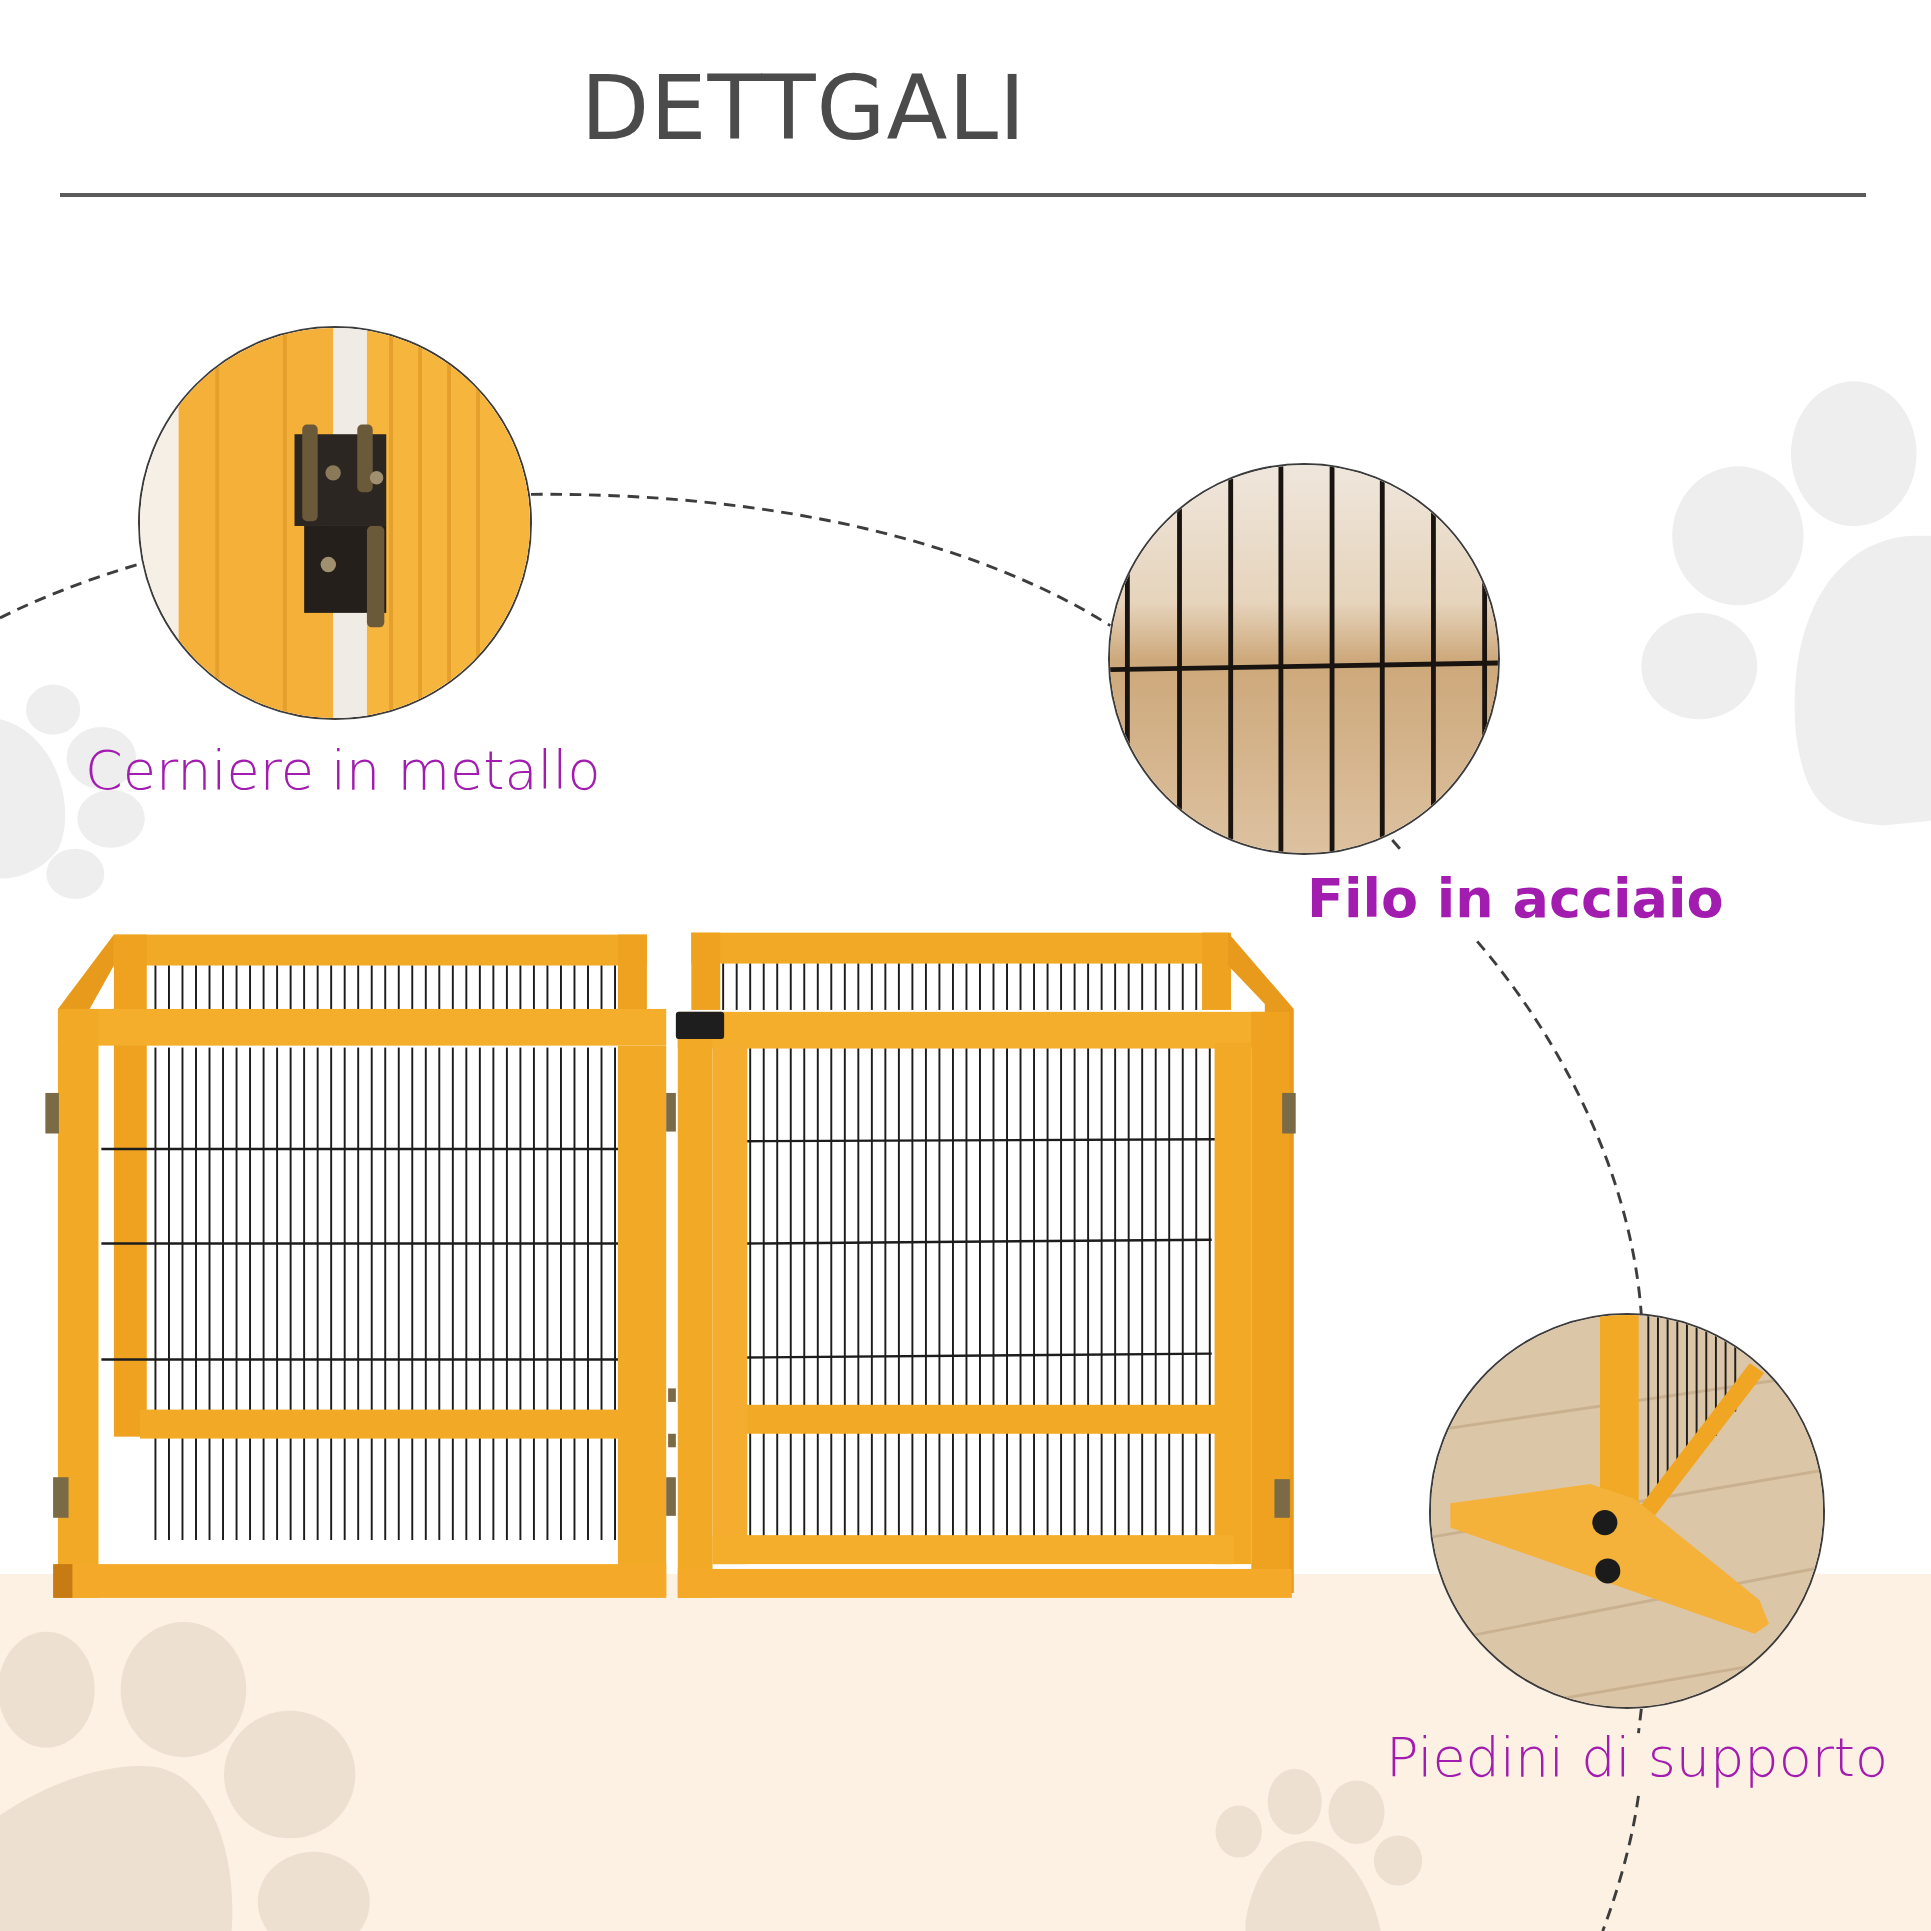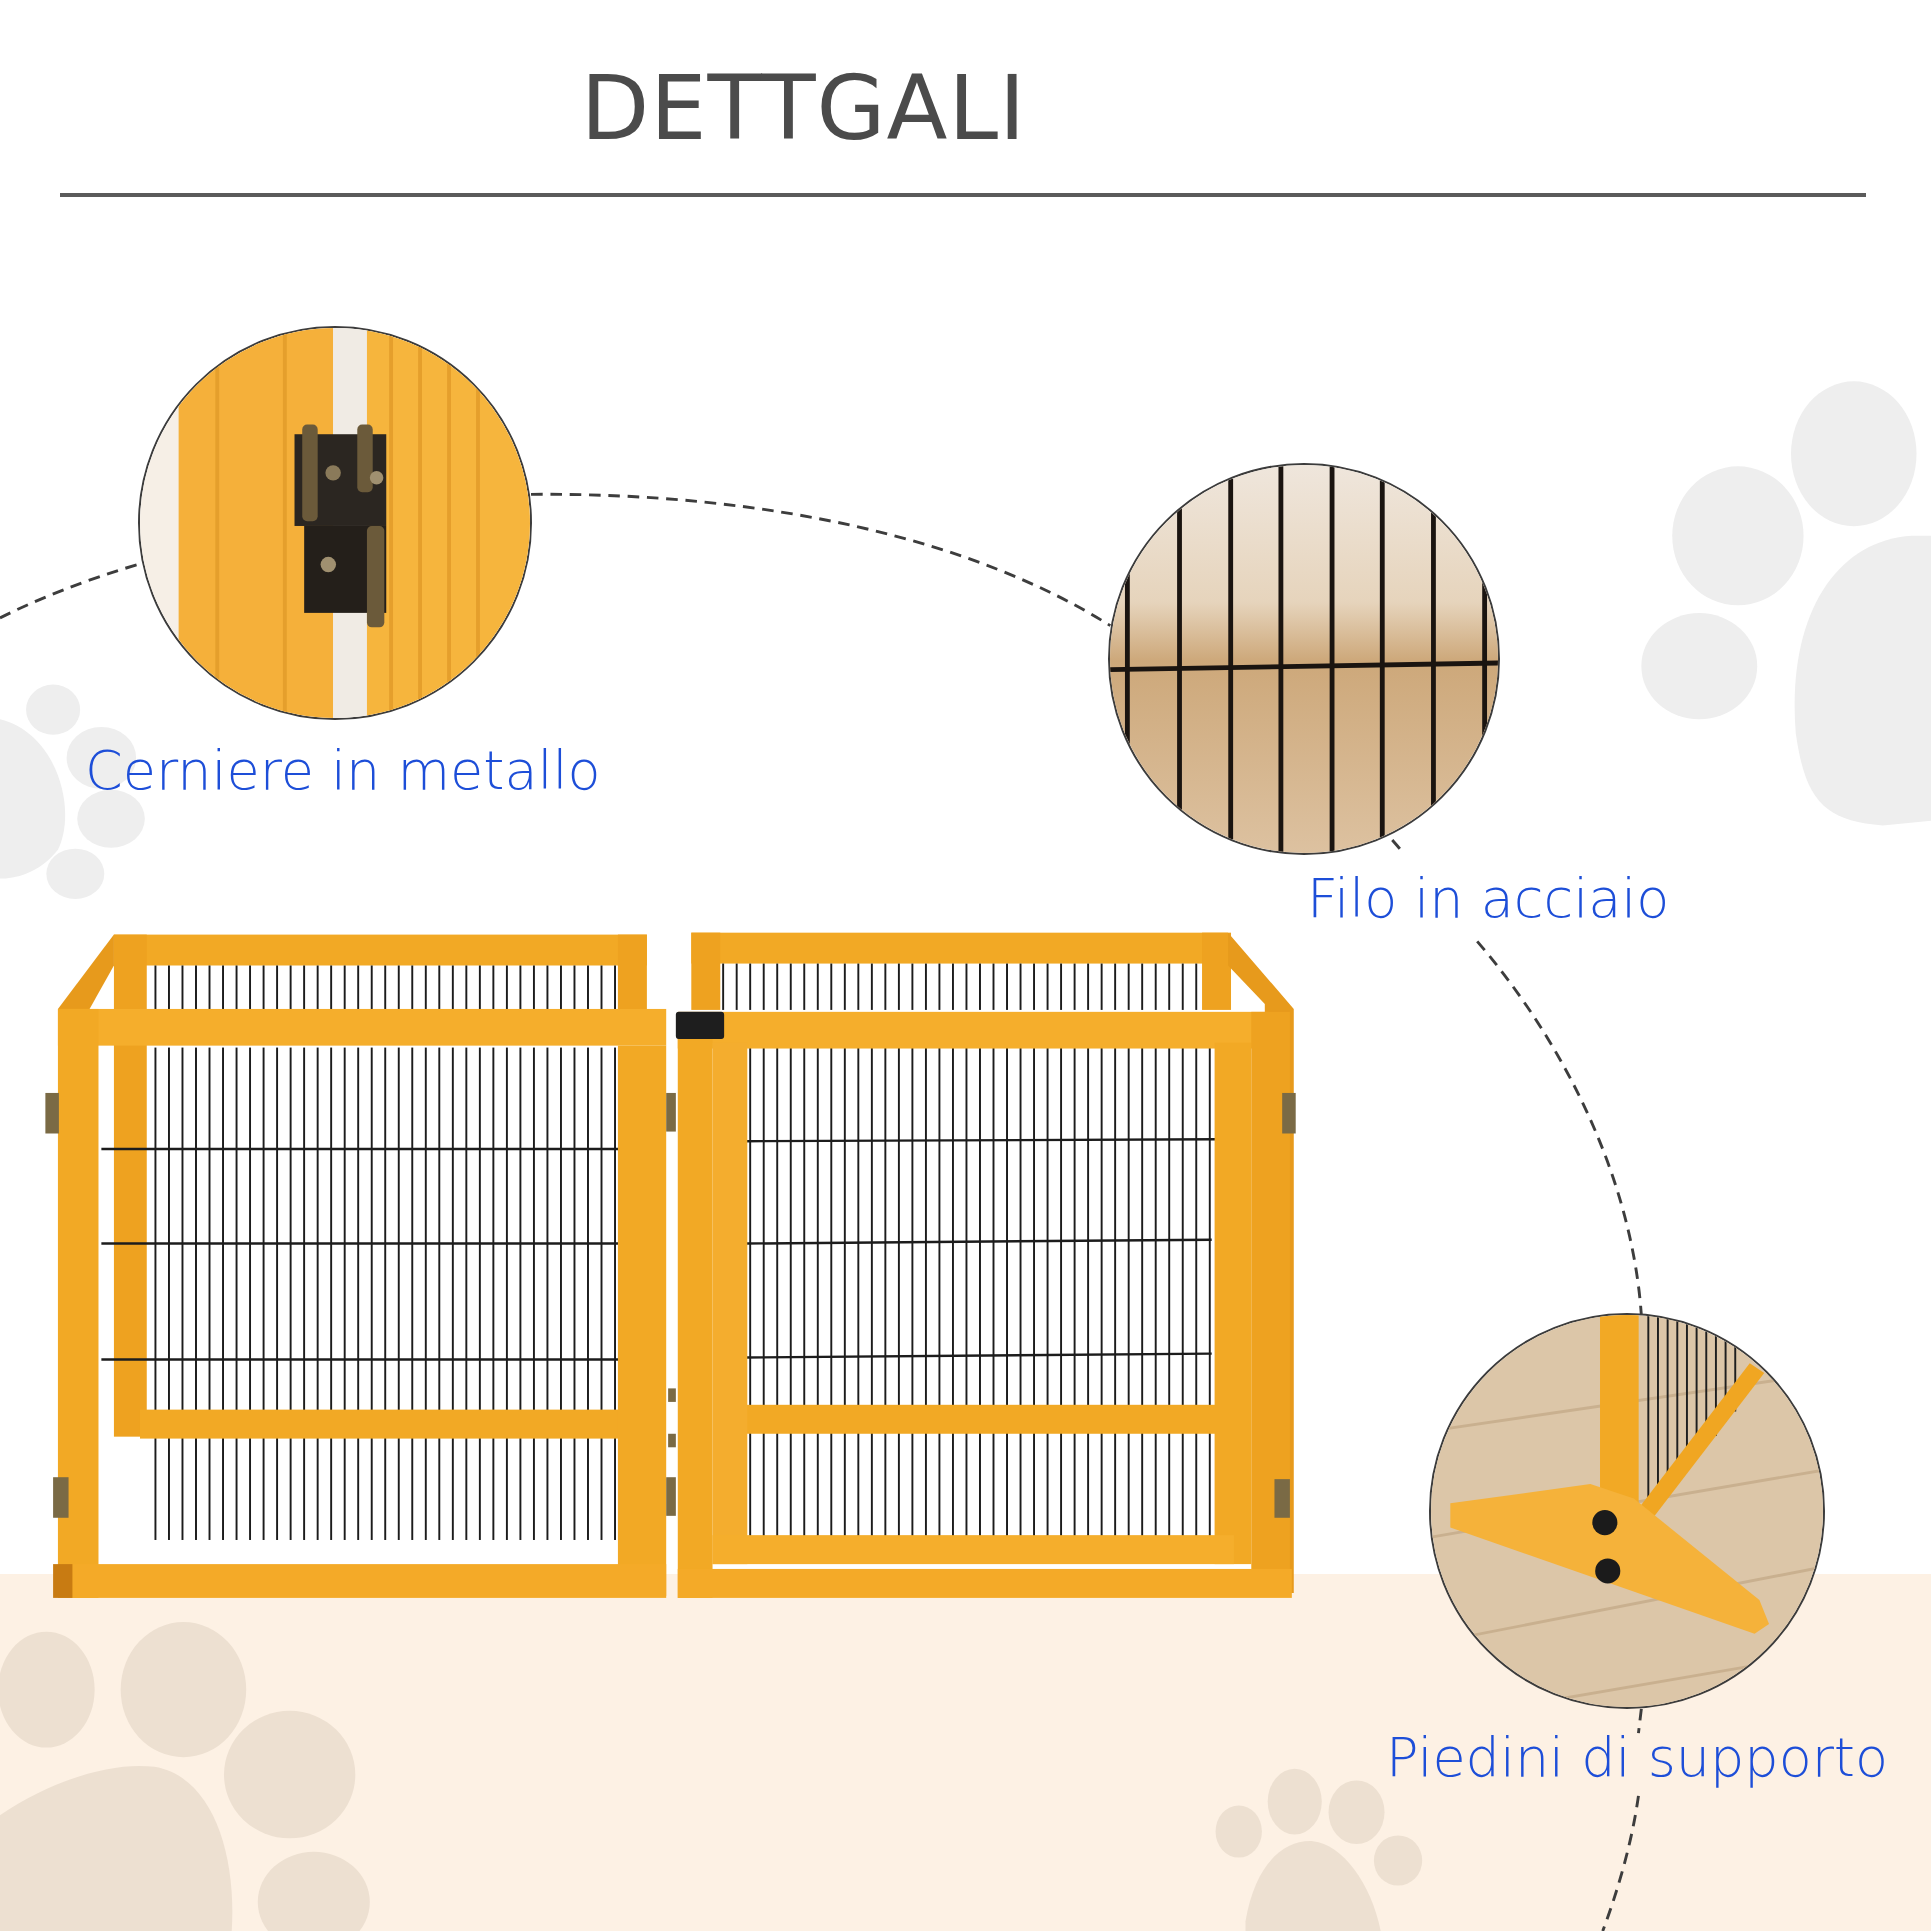--- a/index.html
+++ b/index.html
@@ -1,20 +1,20 @@
 <!DOCTYPE html>
 <html><head>
   <meta charset="utf-8">
   <style>
     html, body { margin:0; padding:0; }
     body { width:1931px; height:1931px; position:relative; overflow:hidden; background:#ffffff; font-family:"DejaVu Sans", "Liberation Sans", sans-serif; }
     .floor { position:absolute; left:0; top:1574px; width:1931px; height:357px; background:#fdf1e4; }
     .title { position:absolute; left:0; width:1607px; top:56px; text-align:center; font-size:89px; color:#4b4b4b; letter-spacing:1px; font-weight:400; }
     .rule { position:absolute; left:60px; top:193px; width:1806px; height:3.9px; background:#5b5b5b; }
-    .label { position:absolute; font-size:54px; color:#1d4ed8; white-space:nowrap; font-weight:300; }
+    .label { position:absolute; font-size:54px; color:#a21caf; white-space:nowrap; font-weight:300; }
     svg.layer { position:absolute; left:0; top:0; }
     .circle { position:absolute; border-radius:50%; border:2.9px solid #3c3c3c; overflow:hidden; box-sizing:border-box; }
   </style>
 </head>
 <body>
 
 <div class="floor"></div>
 
 <svg class="layer" width="1931" height="1931" viewBox="0 0 2000 2000">
   <g fill="#eeeeee">
@@ -201,15 +201,15 @@
     <rect x="690" y="1132" width="10" height="40"></rect>
     <rect x="692" y="1438" width="8" height="14"></rect>
     <rect x="692" y="1485" width="8" height="14"></rect>
     <rect x="690" y="1530" width="10" height="40"></rect>
     <rect x="1328" y="1132" width="14" height="42"></rect>
     <rect x="1320" y="1532" width="16" height="40"></rect>
   </g>
 </svg>
 
 <div class="label" style="left:85px; top:739px;">Cerniere in metallo</div>
-<div class="label" style="left:1307px; top:867px;">Filo in acciaio</div>
+<div class="label" style="left:1307px; top:867px;font-weight:bold;">Filo in acciaio</div>
 <div class="label" style="left:1386px; top:1726px;">Piedini di supporto</div>
 
 
 </body></html>

